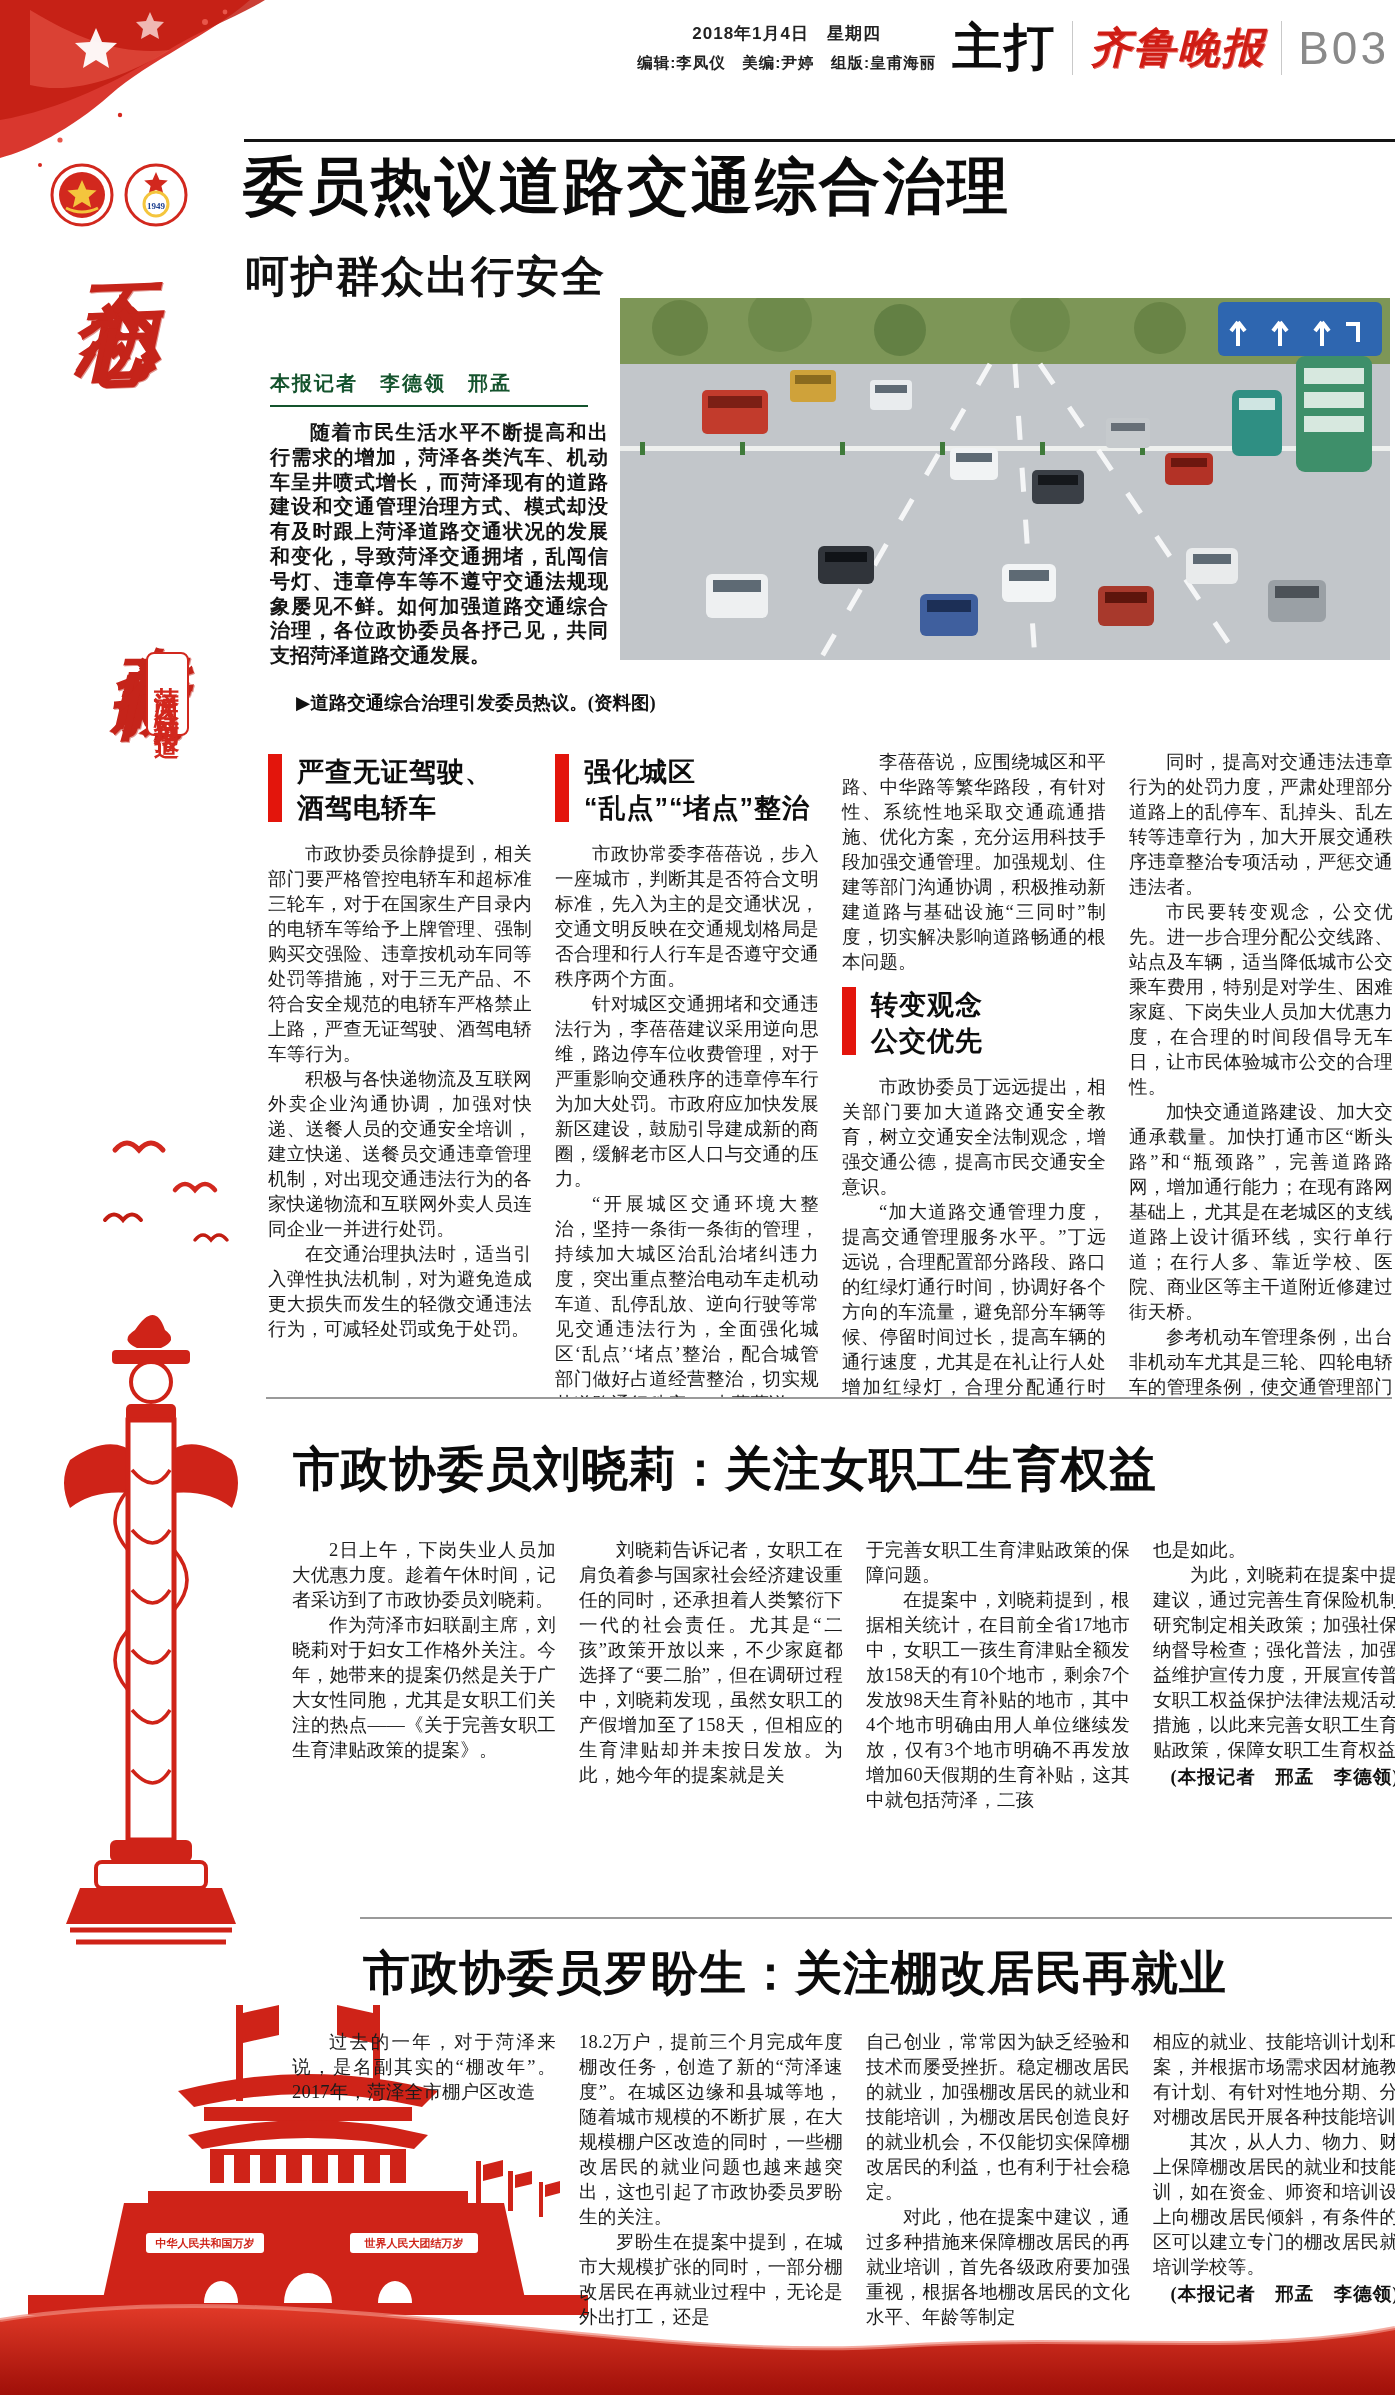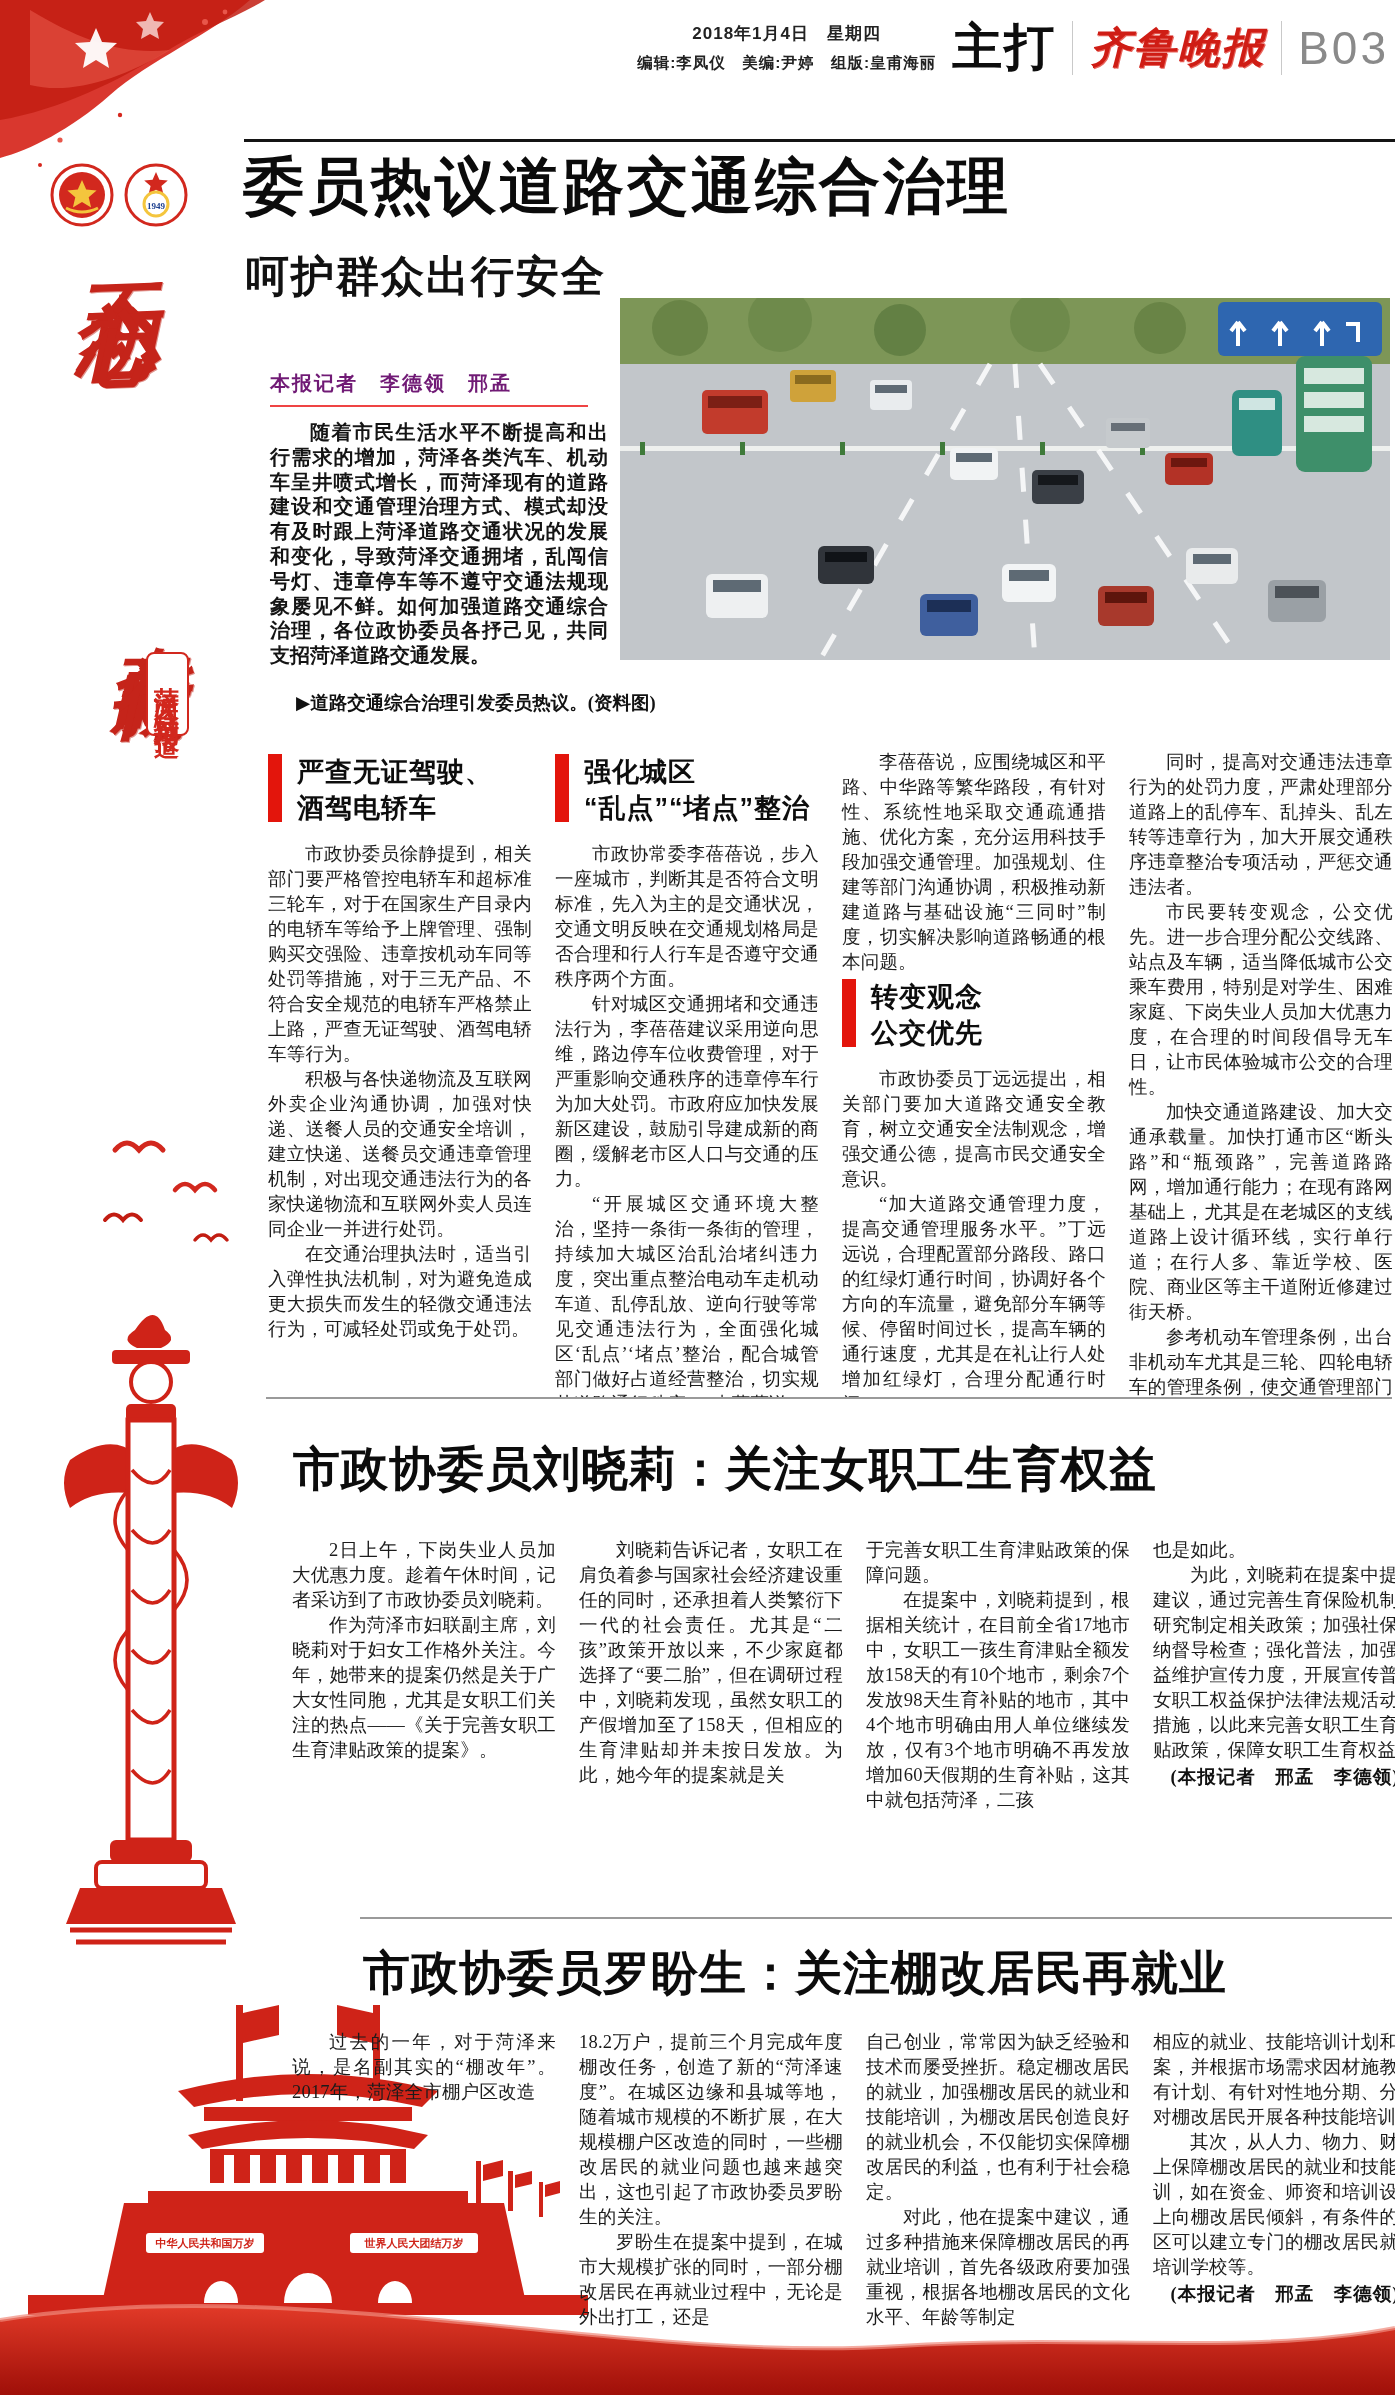--- a/index.html
+++ b/index.html
@@ -18,21 +18,21 @@
             text-shadow:1px 1px 0 #e8675f;letter-spacing:2px;}
   .pageno{font-size:46px;font-weight:300;color:#8a8a8a;letter-spacing:3px;}
   .rule-top{position:absolute;top:139px;left:244px;right:0;height:3px;background:#141414;z-index:5;}
 
   
   .h1{position:absolute;left:243px;top:146px;width:1150px;font-size:61px;font-weight:900;
       color:#0b0b0b;letter-spacing:3px;white-space:nowrap;z-index:5;}
   .h1sub{position:absolute;left:246px;top:248px;font-size:43px;font-weight:700;color:#111;
          letter-spacing:2px;z-index:5;}
   .byline{position:absolute;left:270px;top:370px;width:318px;font-size:20px;font-weight:700;
-          color:#701a75;border-bottom:2px solid #ef4444;padding-bottom:8px;letter-spacing:2px;z-index:5;}
+          color:#14532d;border-bottom:2px solid #14532d;padding-bottom:8px;letter-spacing:2px;z-index:5;}
   .intro{position:absolute;left:270px;top:420px;width:338px;font-size:20px;line-height:24.8px;
          font-weight:700;color:#141414;text-align:justify;text-indent:2em;z-index:5;}
   .caption{position:absolute;left:296px;top:690px;font-size:18.5px;font-weight:700;color:#111;z-index:5;}
 
   .photo{position:absolute;left:620px;top:298px;width:770px;height:362px;z-index:4;}
 
   
   .cols{position:absolute;display:flex;gap:23px;z-index:5;}
   .cols .col{width:264px;flex:none;}
   .bp{margin:0 0 0 0;font-size:18.5px;line-height:25px;color:#1b1b1b;text-align:justify;
@@ -212,21 +212,21 @@
           <div>强化城区</div>
           <div>“乱点”“堵点”整治</div>
         </div>
       </div>
       <p class="bp">市政协常委李蓓蓓说，步入一座城市，判断其是否符合文明标准，先入为主的是交通状况，交通文明反映在交通规划格局是否合理和行人行车是否遵守交通秩序两个方面。</p>
       <p class="bp">针对城区交通拥堵和交通违法行为，李蓓蓓建议采用逆向思维，路边停车位收费管理，对于严重影响交通秩序的违章停车行为加大处罚。市政府应加快发展新区建设，鼓励引导建成新的商圈，缓解老市区人口与交通的压力。</p>
       <p class="bp">“开展城区交通环境大整治，坚持一条街一条街的管理，持续加大城区治乱治堵纠违力度，突出重点整治电动车走机动车道、乱停乱放、逆向行驶等常见交通违法行为，全面强化城区‘乱点’‘堵点’整治，配合城管部门做好占道经营整治，切实规范道路通行秩序。”李蓓蓓说。</p>
     </div>
     <div class="col">
       <p class="bp">李蓓蓓说，应围绕城区和平路、中华路等繁华路段，有针对性、系统性地采取交通疏通措施、优化方案，充分运用科技手段加强交通管理。加强规划、住建等部门沟通协调，积极推动新建道路与基础设施“三同时”制度，切实解决影响道路畅通的根本问题。</p>
-      <div class="sec-head" style="margin-top:4px">
+      <div class="sec-head" style="margin-top:12px">
         <span class="redbar"></span>
         <div class="sec-title">
           <div>转变观念</div>
           <div>公交优先</div>
         </div>
       </div>
       <p class="bp">市政协委员丁远远提出，相关部门要加大道路交通安全教育，树立交通安全法制观念，增强交通公德，提高市民交通安全意识。</p>
       <p class="bp">“加大道路交通管理力度，提高交通管理服务水平。”丁远远说，合理配置部分路段、路口的红绿灯通行时间，协调好各个方向的车流量，避免部分车辆等候、停留时间过长，提高车辆的通行速度，尤其是在礼让行人处增加红绿灯，合理分配通行时间。</p>
     </div>
     <div class="col">

